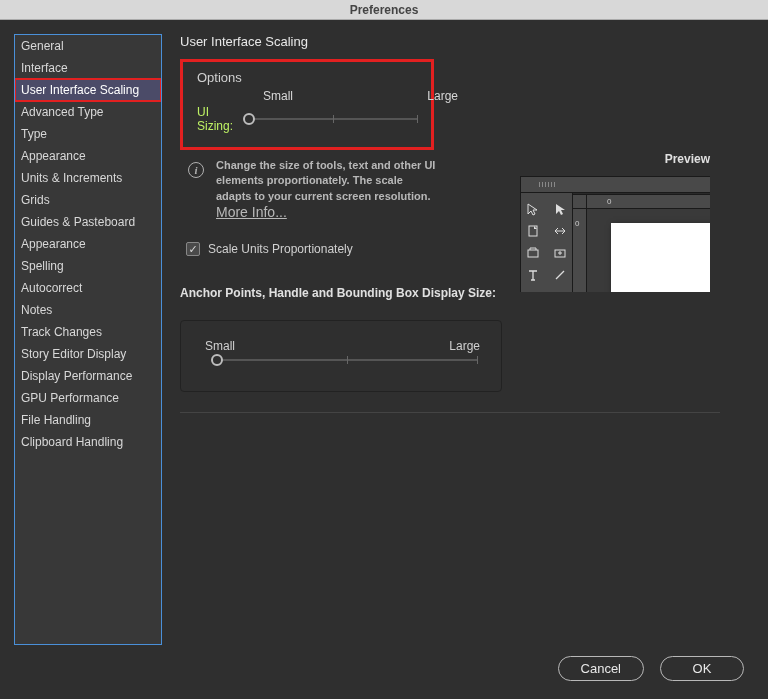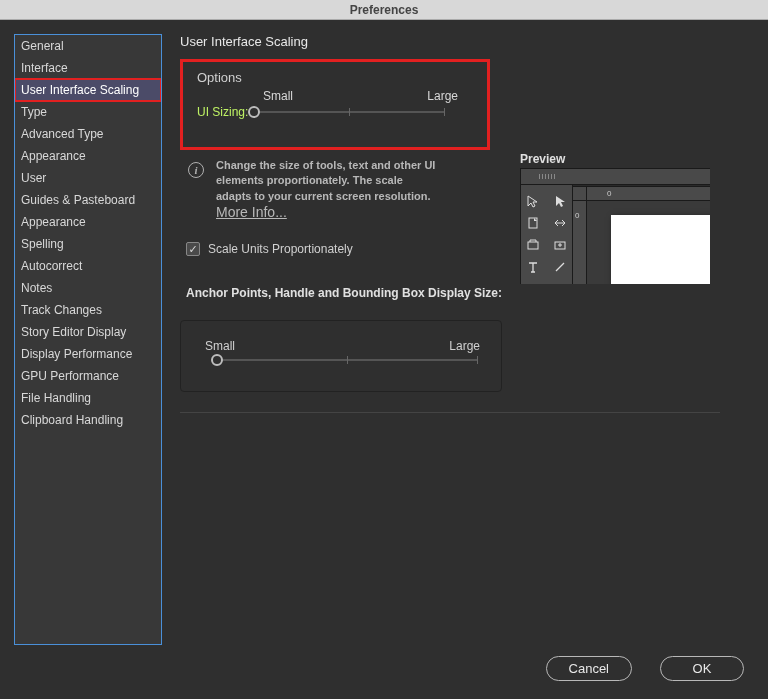--- a/index.html
+++ b/index.html
@@ -52,22 +52,22 @@
       padding: 0 0 0 18px;
       position: relative;
     }
     .section-title {
       font-size: 13px;
       color: #e8e8e8;
       margin-bottom: 10px;
     }
     .options-box {
       border: 3px solid #e22020;
-      padding: 8px 14px 28px 14px;
-      width: 310px;
+      padding: 8px 14px 14px 14px;
+      width: 254px;
       margin-bottom: 4px;
     }
     .options-legend {
       color: #d0d0d0;
       font-size: 13px;
       margin-bottom: 4px;
     }
     .slider-labels {
       display: flex;
       justify-content: space-between;
@@ -167,21 +167,20 @@
     }
     .anchor-section {
       margin-top: 30px;
       width: 322px;
     }
     .anchor-title {
       font-size: 12px;
       color: #e0e0e0;
       font-weight: bold;
       margin-bottom: 20px;
-      text-align: right;
     }
     .anchor-labels {
       display: flex;
       justify-content: space-between;
       width: 275px;
       margin-left: 10px;
     }
     .anchor-slider-wrap {
       margin: 6px 0 0 22px;
     }
@@ -205,21 +204,22 @@
     
     .preview-wrap {
       position: absolute;
       top: 118px;
       left: 358px;
     }
     .preview-label {
       font-size: 12px;
       font-weight: bold;
       color: #e0e0e0;
-      margin-bottom: 2px;
+      margin-bottom: 10px;
+      text-align: right;
     }
     .preview-box {
       width: 190px;
       height: 116px;
       background: #3a3a3a;
       position: relative;
       border-left: 1px solid #1a1a1a;
       border-top: 1px solid #1a1a1a;
       display: flex;
     }
@@ -317,21 +317,21 @@
       top: 5px; left: 18px;
       width: 16px; height: 5px;
       background: repeating-linear-gradient(to right, #888 0 1px, transparent 1px 3px);
     }
     
     .footer {
       position: absolute;
       right: 24px;
       bottom: 18px;
       display: flex;
-      gap: 28px;
+      gap: 16px;
     }
     .btn {
       min-width: 84px;
       padding: 4px 22px;
       border: 1.5px solid #b8b8b8;
       border-radius: 14px;
       background: transparent;
       color: #e8e8e8;
       font-size: 13px;
       text-align: center;
@@ -342,24 +342,25 @@
 <body>
 
 <div class="titlebar">Preferences</div>
 
 <div class="dialog-body">
 
   <div class="sidebar" id="sidebar">
       <div class="sidebar-item">General</div>
       <div class="sidebar-item">Interface</div>
       <div class="sidebar-item selected">User Interface Scaling</div>
+      <div class="sidebar-item">Advanced Type</div>
       <div class="sidebar-item">Type</div>
-      <div class="sidebar-item">Advanced Type</div>
       <div class="sidebar-item">Appearance</div>
-      <div class="sidebar-item">User</div>
+      <div class="sidebar-item">Units &amp; Increments</div>
+      <div class="sidebar-item">Grids</div>
       <div class="sidebar-item">Guides &amp; Pasteboard</div>
       <div class="sidebar-item">Appearance</div>
       <div class="sidebar-item">Spelling</div>
       <div class="sidebar-item">Autocorrect</div>
       <div class="sidebar-item">Notes</div>
       <div class="sidebar-item">Track Changes</div>
       <div class="sidebar-item">Story Editor Display</div>
       <div class="sidebar-item">Display Performance</div>
       <div class="sidebar-item">GPU Performance</div>
       <div class="sidebar-item">File Handling</div>

